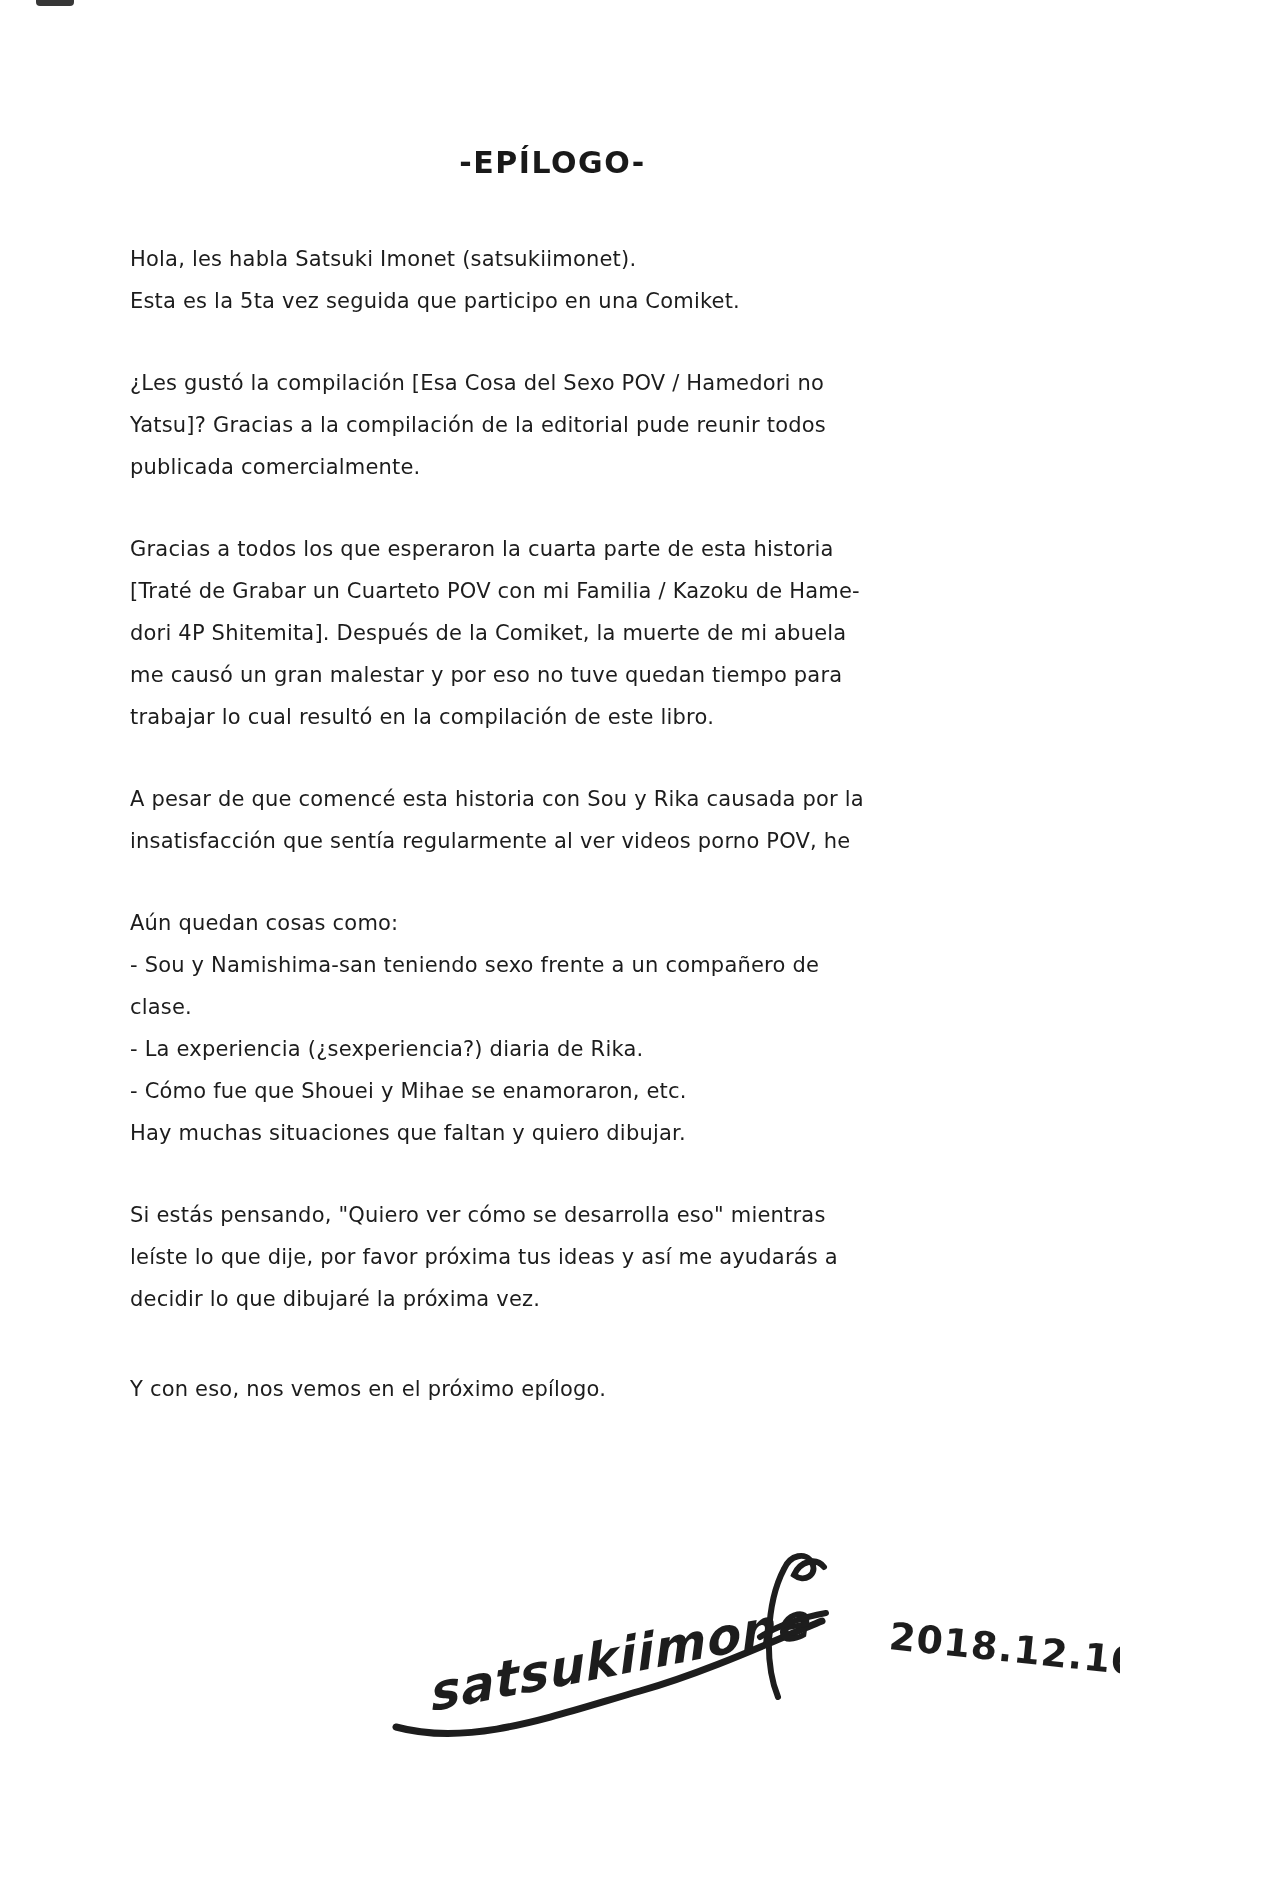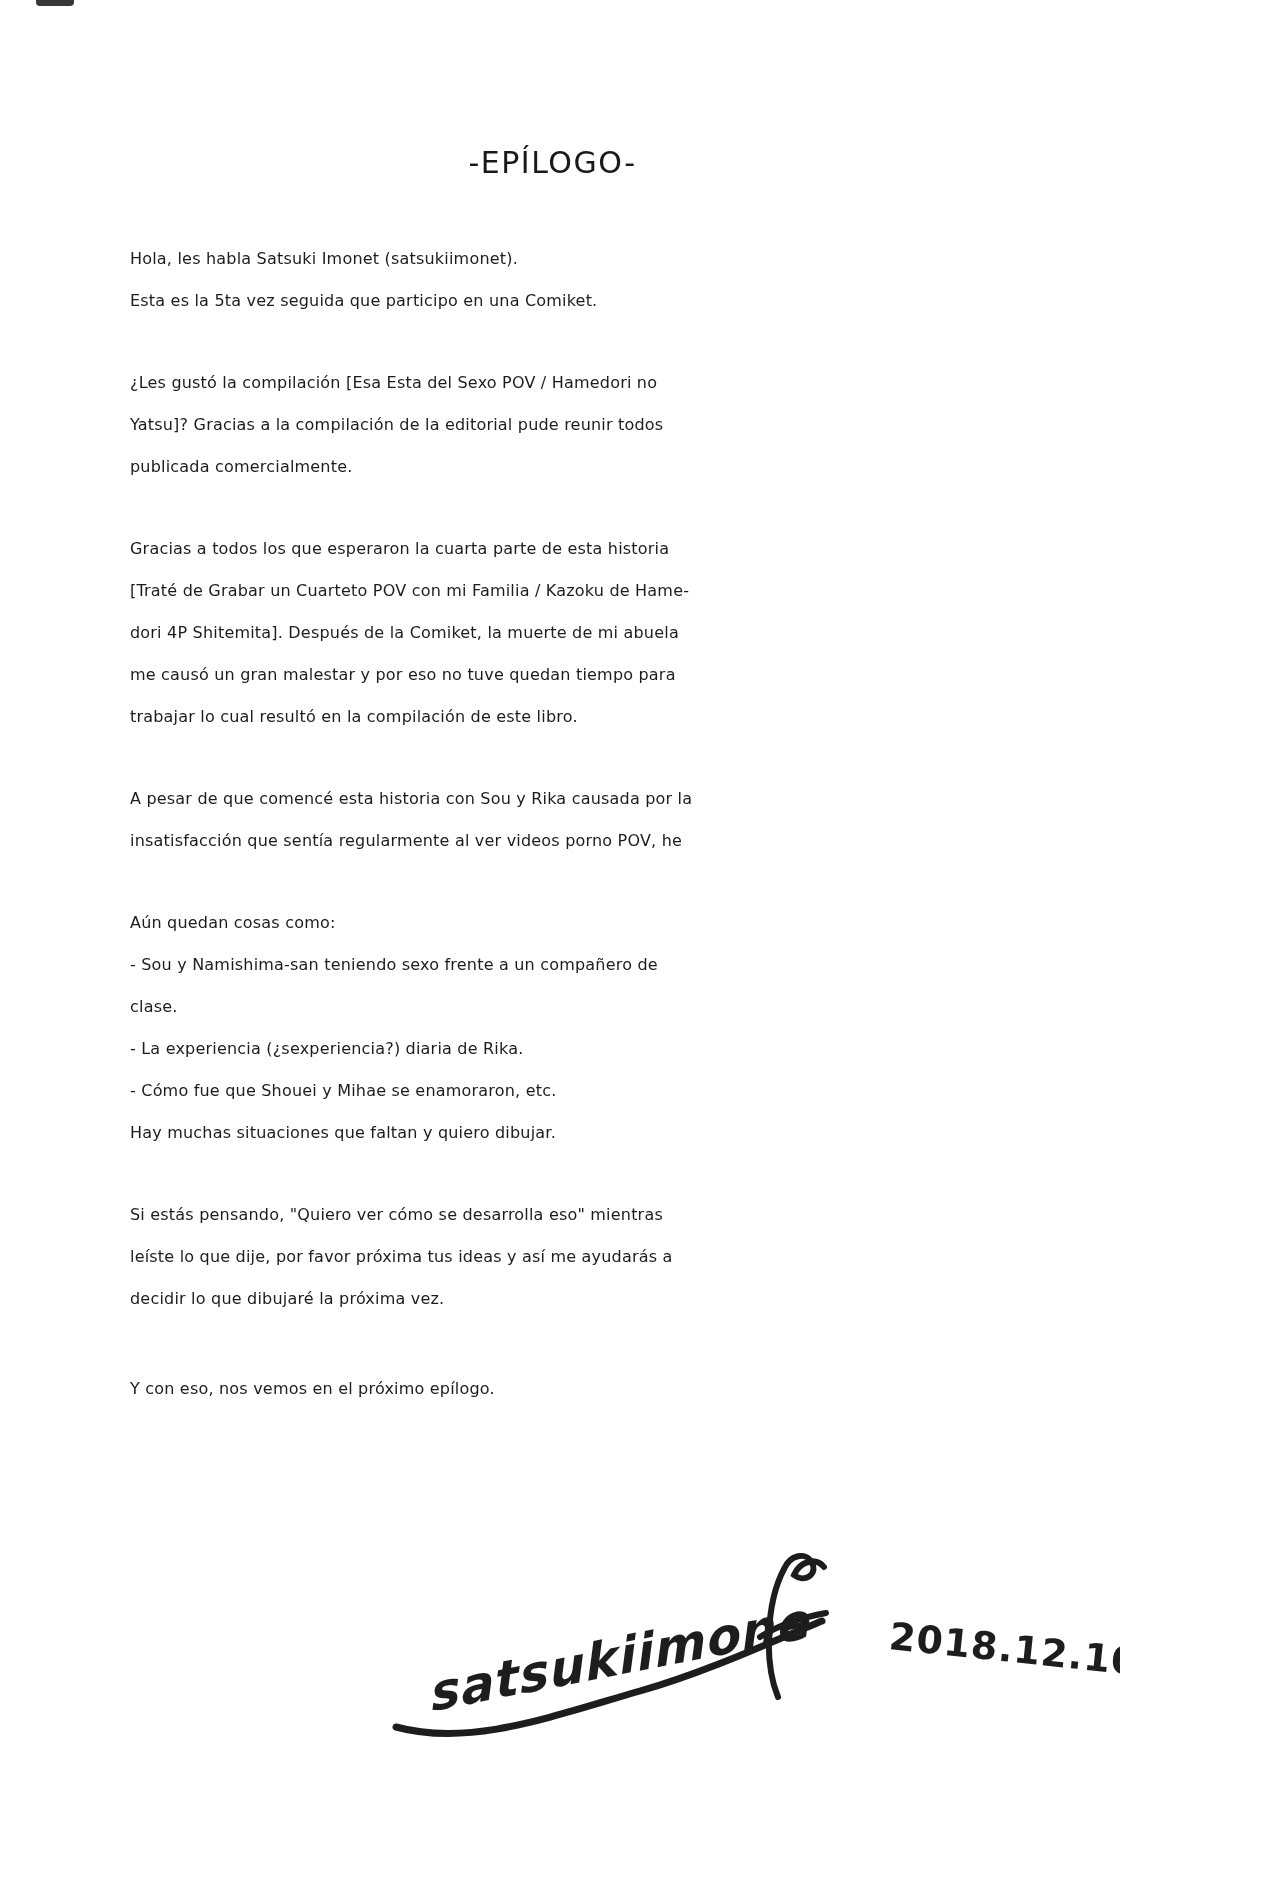--- a/index.html
+++ b/index.html
@@ -31,29 +31,29 @@
     left: 130px;
     top: 146px;
     width: 845px;
   }
   .doc-title {
     font-size: 30px;
     line-height: 34px;
     text-align: center;
     letter-spacing: 1.5px;
     margin: 0 0 58px 0;
-    font-weight: normal;
+    font-weight: bold;
     color: #191919;
   }
   .para {
     margin: 0 0 40px 0;
   }
   .para:last-child { margin-bottom: 0; margin-top: 48px; }
   .line {
-    font-size: 16px;
+    font-size: 21px;
     line-height: 42px;
     white-space: nowrap;
     letter-spacing: 0.2px;
   }
   .signature {
     position: absolute;
     left: 380px;
     top: 1545px;
     width: 740px;
     height: 230px;
@@ -70,21 +70,21 @@
   <div class="content">
 
     <div class="doc-title">-EPÍLOGO-</div>
 
     <div class="para">
       <div class="line">Hola, les habla Satsuki Imonet (satsukiimonet).</div>
       <div class="line">Esta es la 5ta vez seguida que participo en una Comiket.</div>
     </div>
 
     <div class="para">
-      <div class="line">¿Les gustó la compilación [Esa Esta del Sexo POV / Hamedori no</div>
+      <div class="line">¿Les gustó la compilación [Esa Cosa del Sexo POV / Hamedori no</div>
       <div class="line">Yatsu]? Gracias a la compilación de la editorial pude reunir todos</div>
       <div class="line">publicada comercialmente.</div>
     </div>
 
     <div class="para">
       <div class="line">Gracias a todos los que esperaron la cuarta parte de esta historia</div>
       <div class="line">[Traté de Grabar un Cuarteto POV con mi Familia / Kazoku de Hame-</div>
       <div class="line">dori 4P Shitemita]. Después de la Comiket, la muerte de mi abuela</div>
       <div class="line">me causó un gran malestar y por eso no tuve quedan tiempo para</div>
       <div class="line">trabajar lo cual resultó en la compilación de este libro.</div>

